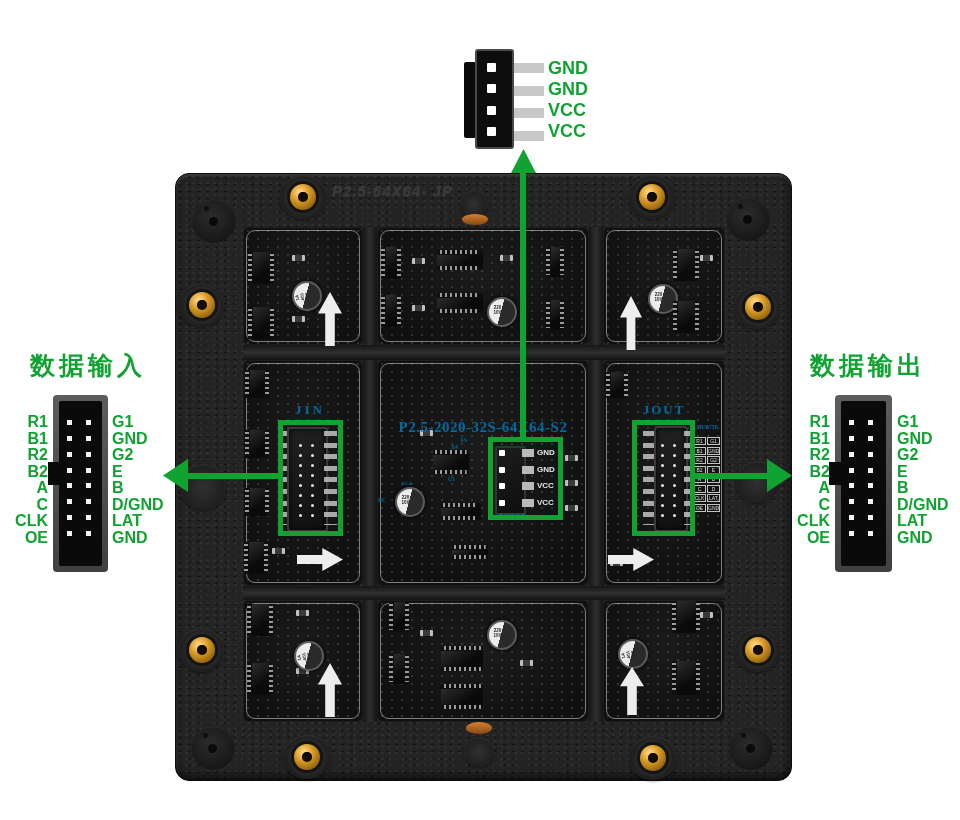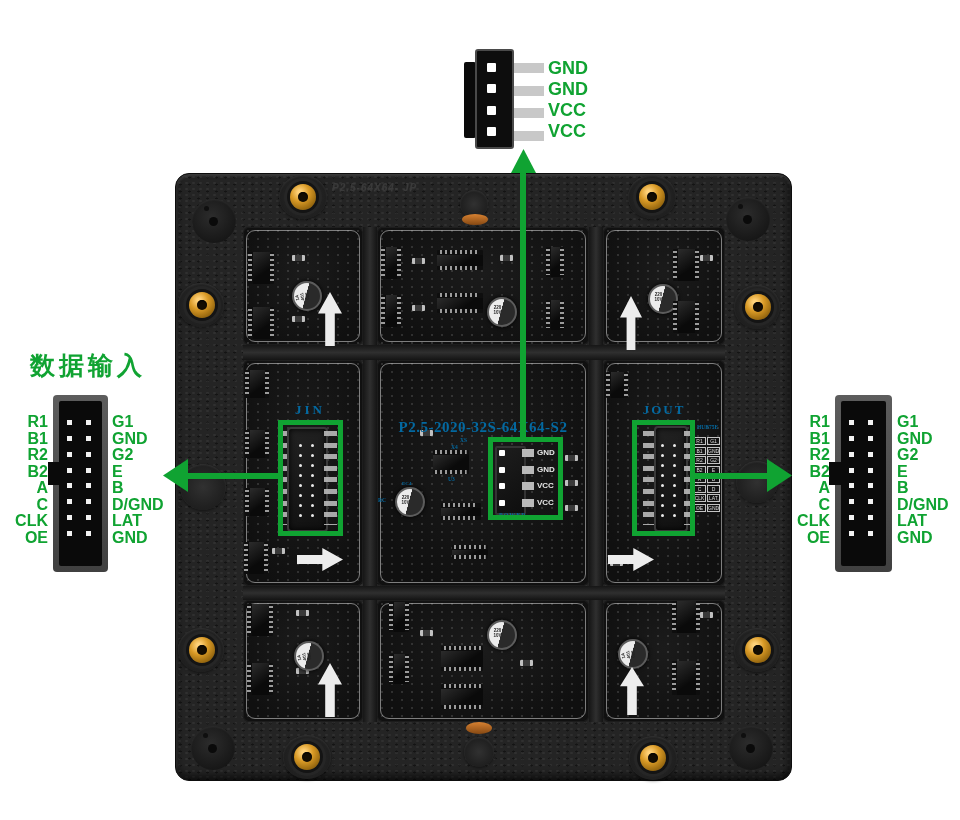--- a/index.html
+++ b/index.html
@@ -33,21 +33,21 @@
     background:radial-gradient(circle at 38% 32%, #ffd27a 8%, #d99a26 38%, #9a6a10 72%, #5d3d06 100%);
     box-shadow:0 0 0 3px #141414,0 0 0 6px #262626;}
   .screw i{position:absolute;left:8px;top:8px;width:10px;height:10px;border-radius:50%;
     background:#140d02;box-shadow:inset 0 1px 2px #000;}
   .cboss{width:44px;height:44px;border-radius:50%;
     background:radial-gradient(circle at 45% 40%,#2c2c2c,#161616 75%);
     box-shadow:inset 0 1px 2px rgba(255,255,255,.07);}
   .cboss i{position:absolute;left:17px;top:18px;width:9px;height:9px;border-radius:50%;background:#0a0a0a;}
   .cboss b{position:absolute;left:12px;top:7px;width:5px;height:5px;border-radius:50%;background:#0f0f0f;}
   .copper{border-radius:50%;background:linear-gradient(180deg,#e08632,#8a4a12);opacity:.95;}
-  .embossed{color:#3a3a3a;font-size:10px;font-weight:bold;letter-spacing:1px;
+  .embossed{color:#3a3a3a;font-size:15px;font-weight:bold;letter-spacing:1px;
     text-shadow:0 1px 1px rgba(255,255,255,.07);font-style:italic;}
 
   
   .ic-v{background-color:#0e0e0e;border-radius:1px;
     background-image:
       repeating-linear-gradient(180deg,#9b9b9b 0 2px,transparent 2px 5px),
       repeating-linear-gradient(180deg,#9b9b9b 0 2px,transparent 2px 5px),
       linear-gradient(145deg,#2c2c2c,#0a0a0a 65%);
     background-size:4px 88%,4px 88%,calc(100% - 9px) 100%;
     background-position:left center,right center,center;background-repeat:no-repeat;}
@@ -421,20 +421,21 @@
     <span>G1</span>
     <span>GND</span>
     <span>G2</span>
     <span>E</span>
     <span>B</span>
     <span>D/GND</span>
     <span>LAT</span>
     <span>GND</span>
   </div>
 
+  <div class="abs title-cn" style="left:810px;top:349px;">数据输出</div>
   <div class="abs idc-outer" style="left:835px;top:395px;width:57px;height:177px;"></div>
   <div class="abs idc-inner" style="left:841px;top:401px;width:45px;height:165px;"></div>
   <div class="abs idc-notch" style="left:829px;top:462px;width:13px;height:23px;"></div>
   <div class="abs idc-pins" style="left:849px;top:415px;width:24px;height:126px;">
     <i></i>
       <i></i>
       <i></i>
       <i></i>
       <i></i>
       <i></i>

